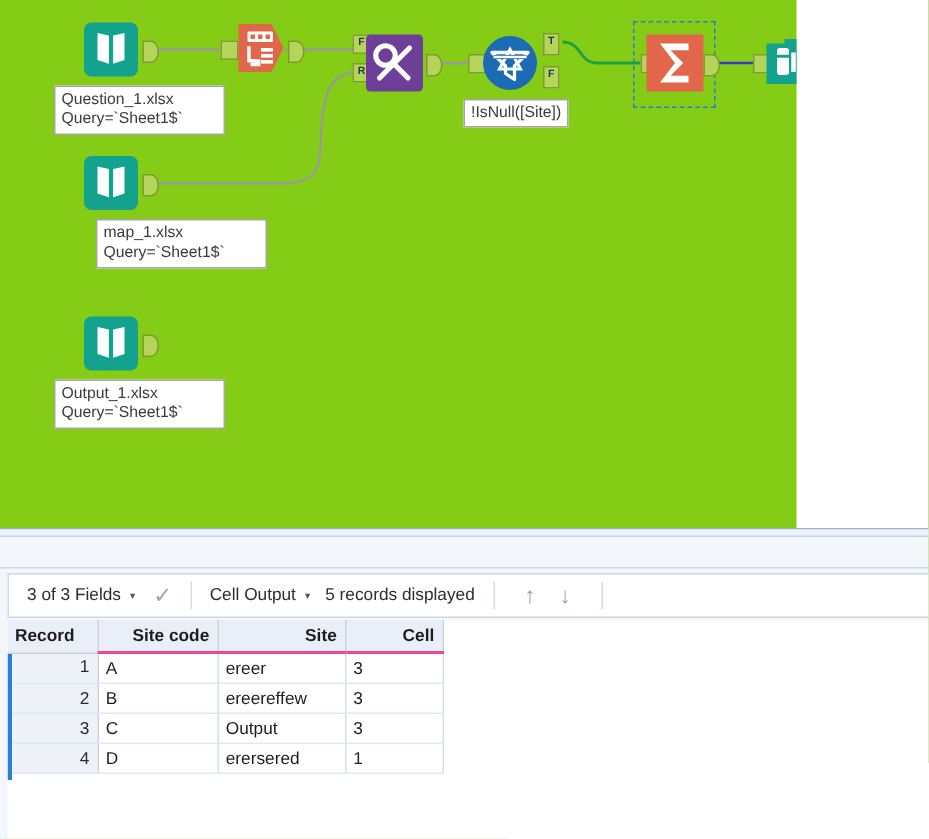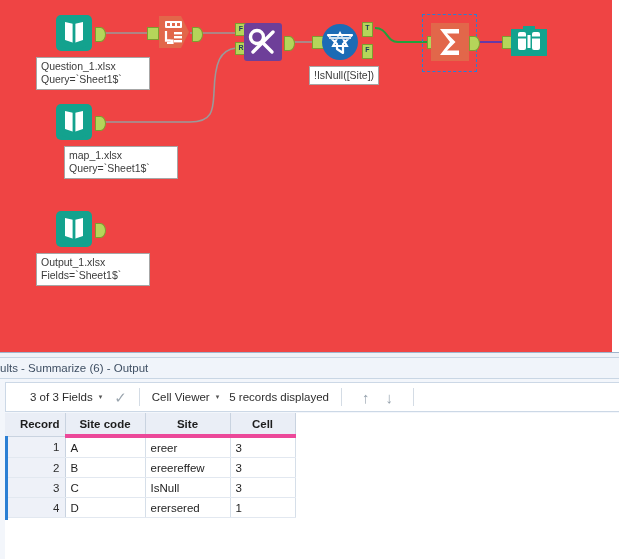--- a/index.html
+++ b/index.html
@@ -14,23 +14,23 @@
     font-size: 11px;
     color: #222;
     overflow: hidden;
     position: relative;
   }
 
   
   #canvas {
     position: absolute;
     left: 0; top: 0;
-    width: 612px;
+    width: 531px;
     height: 352px;
-    background: #ef4444;
+    background: #84cc16;
     overflow: hidden;
   }
 
   .tool {
     position: absolute;
     width: 40px;
     height: 40px;
   }
   .tool svg { display: block; }
 
@@ -134,21 +134,21 @@
   #toolbar {
     position: absolute;
     left: 5px; top: 29px;
     width: 614px; height: 30px;
     background: #ffffff;
     border: 1px solid #ccd8e6;
     border-right: none;
     box-sizing: border-box;
     display: flex;
     align-items: center;
-    padding-left: 24px;
+    padding-left: 12px;
     gap: 0px;
   }
   .tb-item {
     font-size: 11.5px;
     color: #2d2d2d;
     display: flex;
     align-items: center;
     white-space: nowrap;
   }
   .tb-caret {
@@ -187,31 +187,31 @@
   }
   table.grid {
     border-collapse: collapse;
     table-layout: fixed;
     font-size: 11.5px;
     font-family: "Liberation Sans", sans-serif;
   }
   table.grid th {
     background: #eaeef6;
     border-right: 1px solid #c9d3e0;
-    border-bottom: 4px solid #ec4899;
+    border-bottom: 2px solid #ec4899;
     font-weight: bold;
     color: #1d1d1d;
-    text-align: center;
+    text-align: right;
     padding: 3px 5px;
     height: 15px;
     white-space: nowrap;
   }
   table.grid th.rec {
     border-bottom: 1px solid #c9d3e0;
-    text-align: right;
+    text-align: left;
   }
   table.grid td {
     border-right: 1px solid #d6dfe9;
     border-bottom: 1px solid #e2e8f0;
     padding: 2px 5px;
     height: 15px;
     color: #1d1d1d;
     background: #ffffff;
     white-space: nowrap;
     overflow: hidden;
@@ -352,38 +352,37 @@
     <svg width="40" height="40" viewBox="0 0 40 40">
       <rect x="2" y="2" width="36" height="36" rx="5" fill="#13a28e"></rect>
       <path d="M20 11 L20 30 L11 27 L11 9 Z" fill="#ffffff"></path>
       <path d="M20 11 L20 30 L29 27 L29 9 Z" fill="#ffffff"></path>
       <rect x="18.6" y="10" width="2.8" height="21" fill="#13a28e"></rect>
       <path d="M6 26 L20 31 L34 26 L34 33 L20 38 L6 33 Z" fill="#13a28e"></path>
     </svg>
   </div>
   <div class="anchor-out" style="left:95px; top:223px;"></div>
   <div class="tool-label" style="left:36px; top:253px; width:104px;">Output_1.xlsx
-Fields=`Sheet1$`</div>
+Query=`Sheet1$`</div>
 
 </div>
 
 <div id="results">
   <div id="results-topline"></div>
-  <div id="results-title">ults - Summarize (6) - Output</div>
   <div id="results-title-sep"></div>
 
   <div id="toolbar">
     <div class="tb-item">
       <span>3 of 3 Fields</span>
       <span class="tb-caret">▾</span>
     </div>
     <span class="tb-check">✓</span>
     <span class="tb-div"></span>
     <div class="tb-item">
-      <span>Cell Viewer</span>
+      <span>Cell Output</span>
       <span class="tb-caret">▾</span>
     </div>
     <span class="tb-item" style="margin-left:10px;">5 records displayed</span>
     <span class="tb-div"></span>
     <span class="tb-arrow">↑</span>
     <span class="tb-arrow">↓</span>
     <span class="tb-div"></span>
   </div>
 
   <div id="leftedge"></div>
@@ -413,21 +412,21 @@
           </tr>
           <tr>
             <td class="rec">2</td>
             <td>B</td>
             <td>ereereffew</td>
             <td>3</td>
           </tr>
           <tr>
             <td class="rec">3</td>
             <td>C</td>
-            <td>IsNull</td>
+            <td>Output</td>
             <td>3</td>
           </tr>
           <tr>
             <td class="rec">4</td>
             <td>D</td>
             <td>erersered</td>
             <td>1</td>
           </tr>
         </tbody>
     </table>

